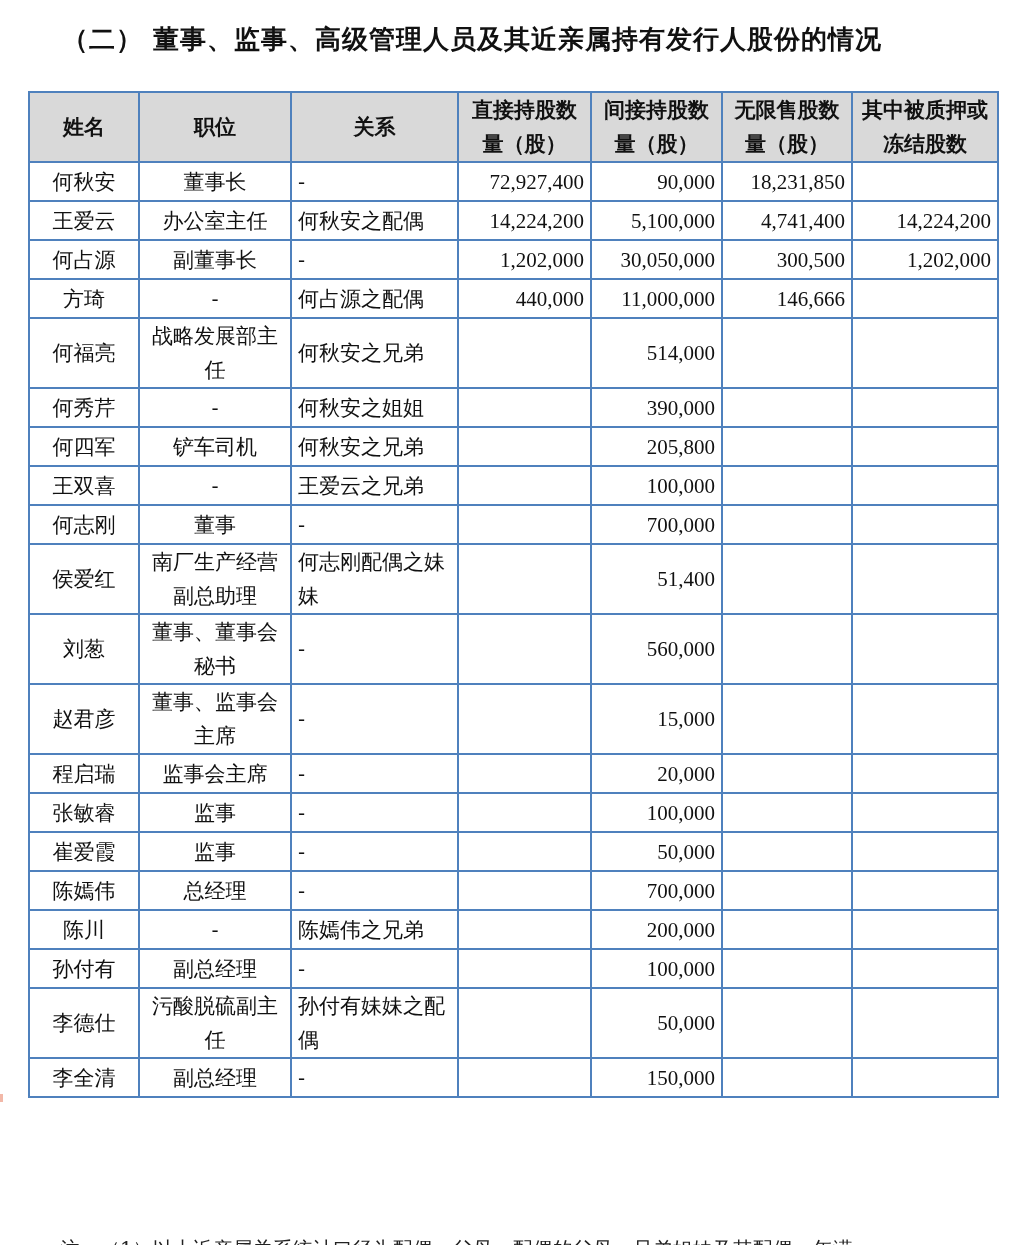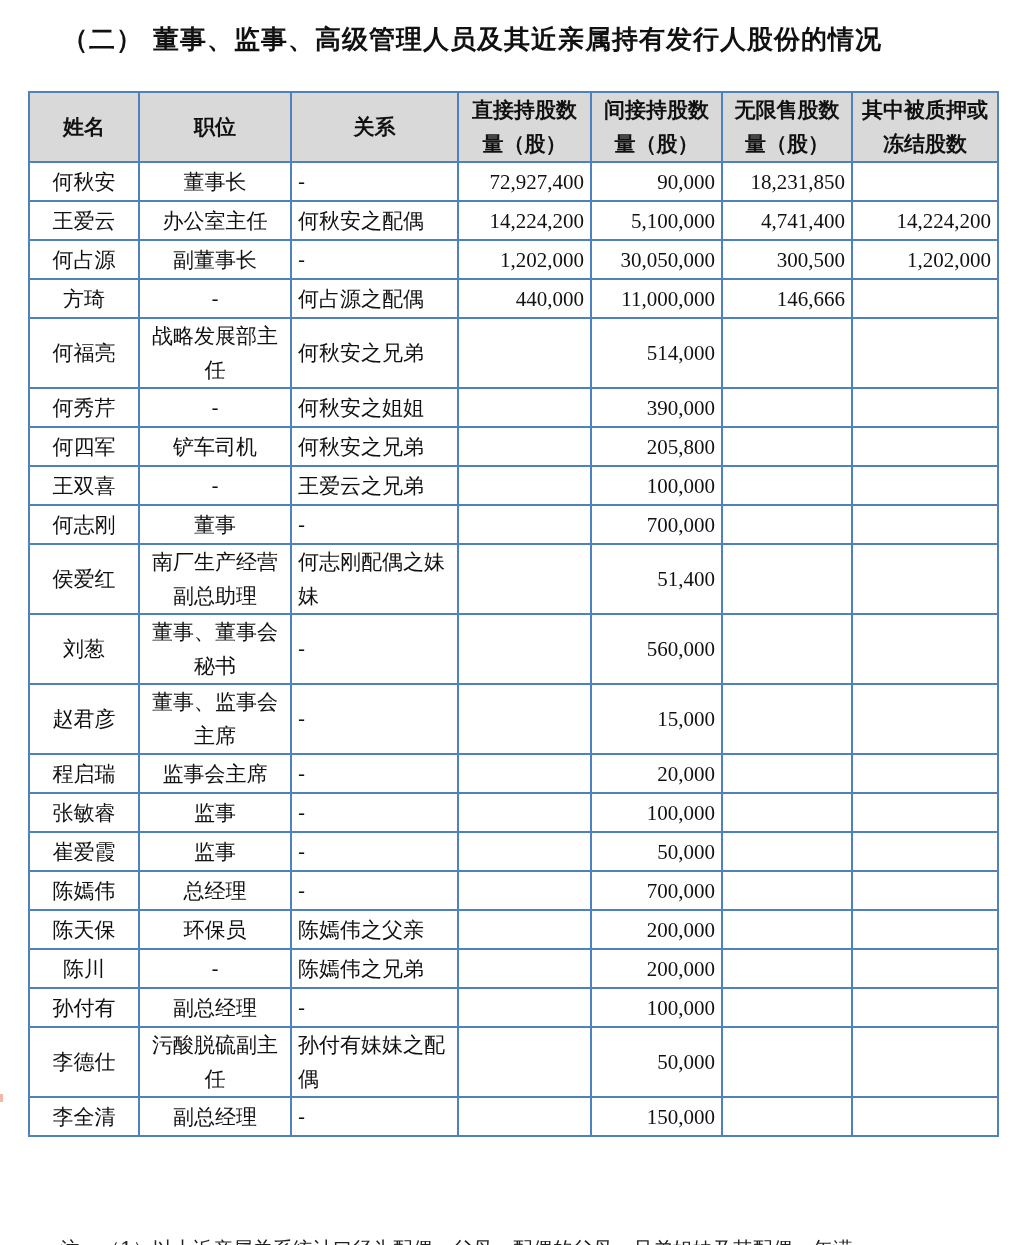--- a/index.html
+++ b/index.html
@@ -215,29 +215,20 @@
       <tr class="r1">
         <td class="c-name">陈嫣伟</td>
         <td class="c-pos">总经理</td>
         <td class="c-rel">-</td>
         <td class="num"></td>
         <td class="num">700,000</td>
         <td class="num"></td>
         <td class="num"></td>
       </tr>
       <tr class="r1">
-        <td class="c-name">陈天保</td>
-        <td class="c-pos">环保员</td>
-        <td class="c-rel">陈嫣伟之父亲</td>
-        <td class="num"></td>
-        <td class="num">200,000</td>
-        <td class="num"></td>
-        <td class="num"></td>
-      </tr>
-      <tr class="r1">
         <td class="c-name">陈川</td>
         <td class="c-pos">-</td>
         <td class="c-rel">陈嫣伟之兄弟</td>
         <td class="num"></td>
         <td class="num">200,000</td>
         <td class="num"></td>
         <td class="num"></td>
       </tr>
       <tr class="r1">
         <td class="c-name">孙付有</td>

